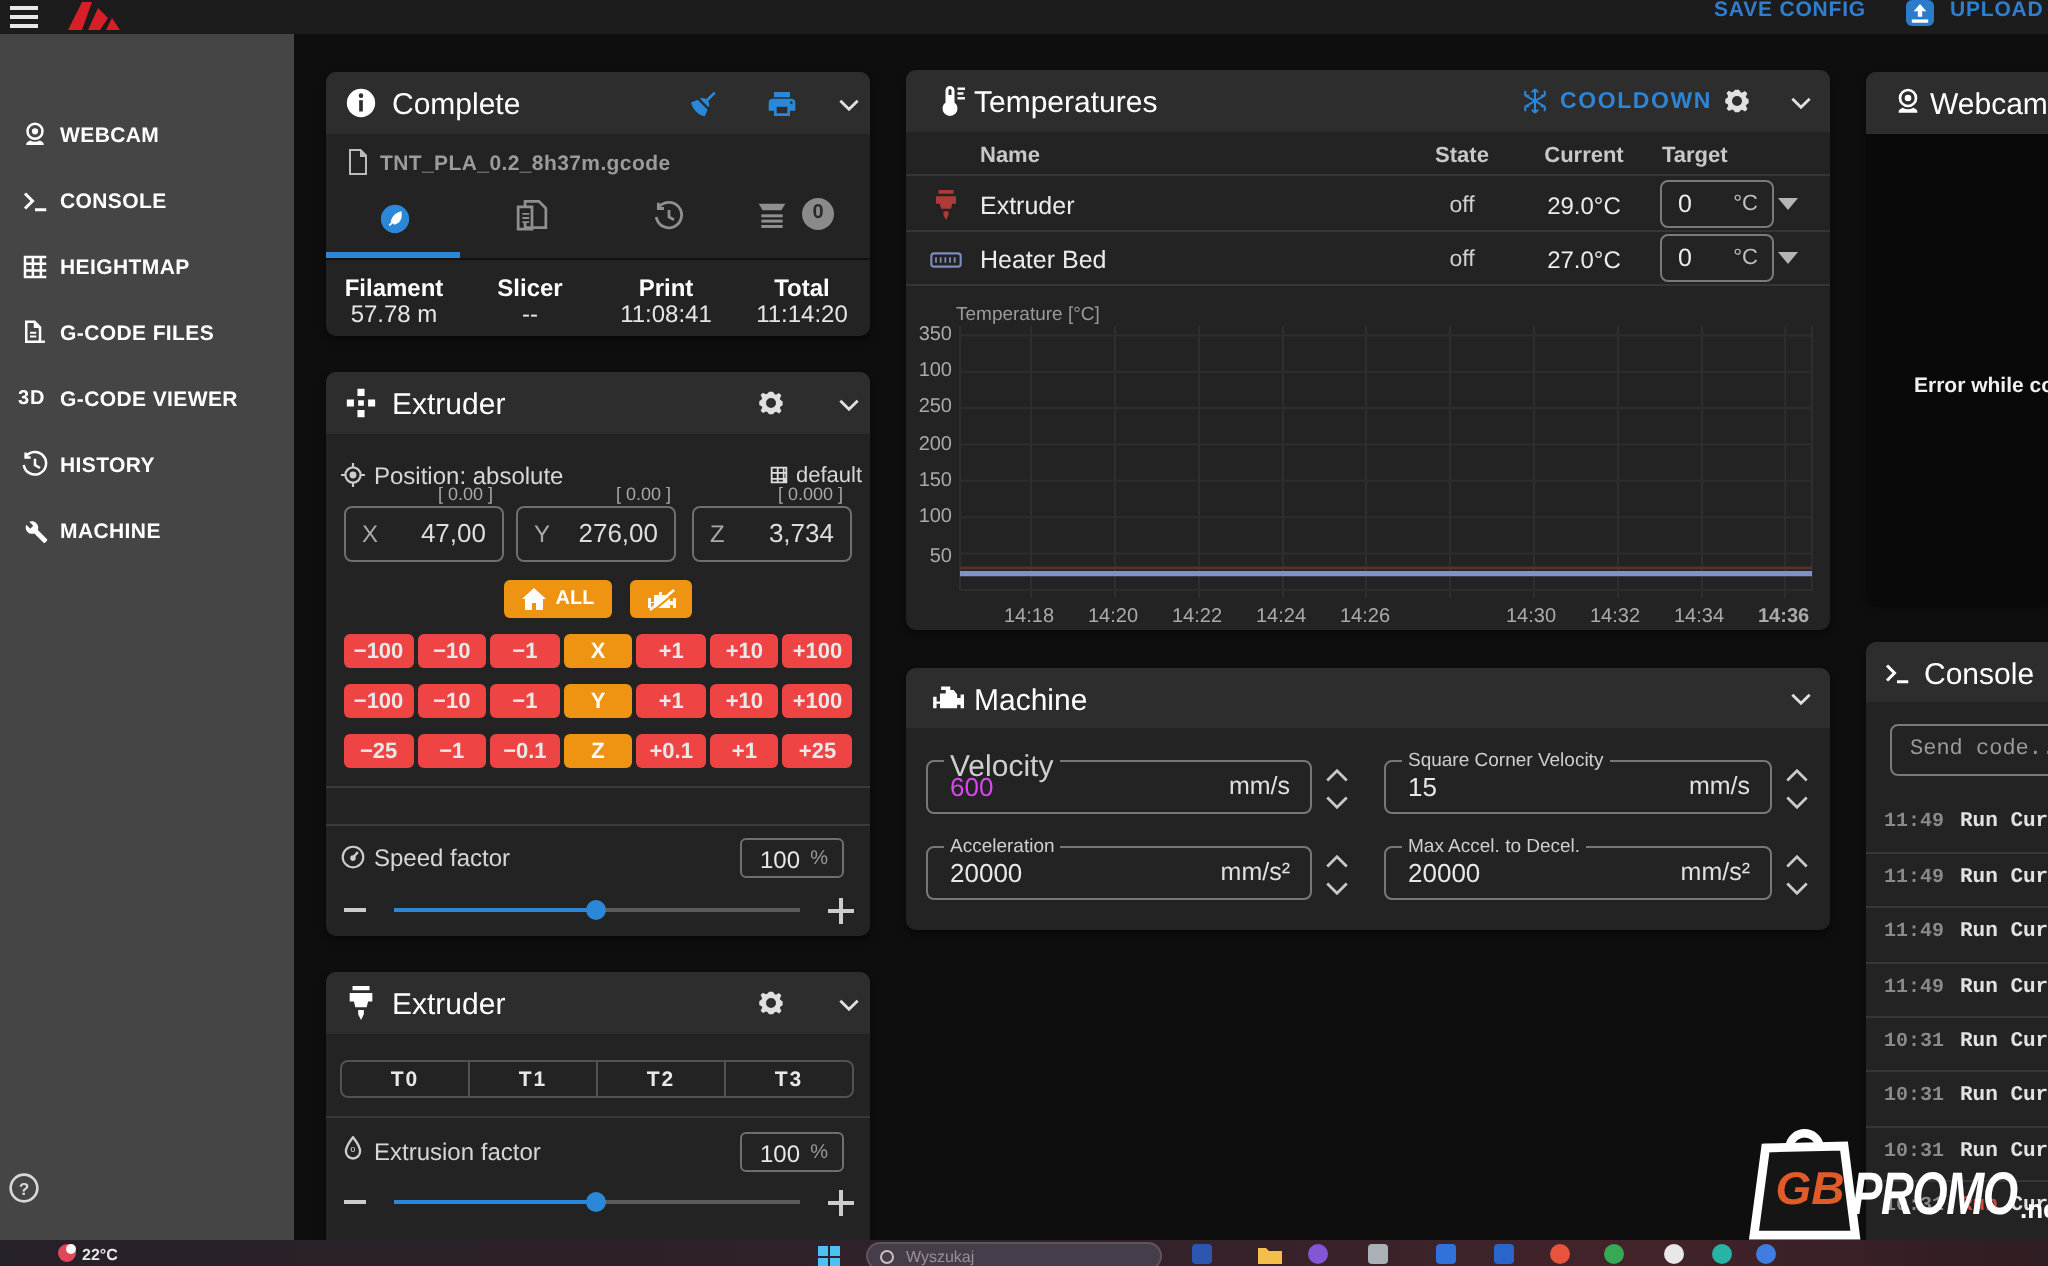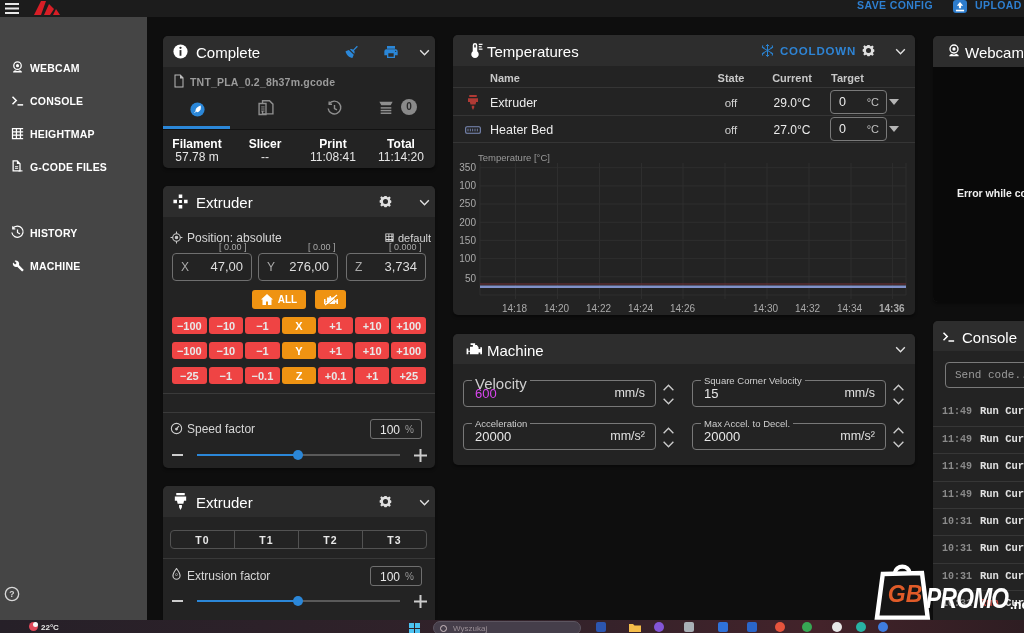--- a/index.html
+++ b/index.html
@@ -69,20 +69,24 @@
         <path d="M4 2h8l5 5v13H4V2zm2 2v14h9V8h-4V4H6zm2 7h5v1.5H8V11zm0 3h5v1.5H8V14z"></path>
         <path d="M15 18h5v2h-7z" opacity=".9"></path>
       </svg>
     <div class="lb">G-CODE FILES</div>
     </div>
   <div class="nav" style="top:100px;">
     <svg width="17" height="17" viewBox="0 0 24 24" fill="#fff">
         <path d="M3 3h18v18H3V3zm2 2v3.3h4.3V5H5zm6.3 0v3.3h4.4V5h-4.4zm6.4 0v3.3H21V5h-3.3zM5 10.3v3.4h4.3v-3.4H5zm6.3 0v3.4h4.4v-3.4h-4.4zm6.4 0v3.4H21v-3.4h-3.3zM5 15.7V19h4.3v-3.3H5zm6.3 0V19h4.4v-3.3h-4.4zm6.4 0V19H21v-3.3h-3.3z"></path>
       </svg>
     <div class="lb">HEIGHTMAP</div>
+    </div>
+  <div class="nav" style="top:166px;">
+    <div style="position:absolute;left:9px;top:11px;font-size:10px;font-weight:700;color:#fff;letter-spacing:.5px;">3D</div>
+    <div class="lb">G-CODE VIEWER</div>
     </div>
   <div class="nav" style="top:199px;">
     <svg width="17" height="17" viewBox="0 0 24 24">
         <g fill="none" stroke="#fff" stroke-width="2">
           <path d="M4.5 5.5 A 9 9 0 1 1 3 12"></path>
           <path d="M4.5 2v4h4" stroke-width="2"></path>
           <path d="M12 7v5l4 2.4" stroke-width="2"></path>
         </g>
       </svg>
     <div class="lb">HISTORY</div>

